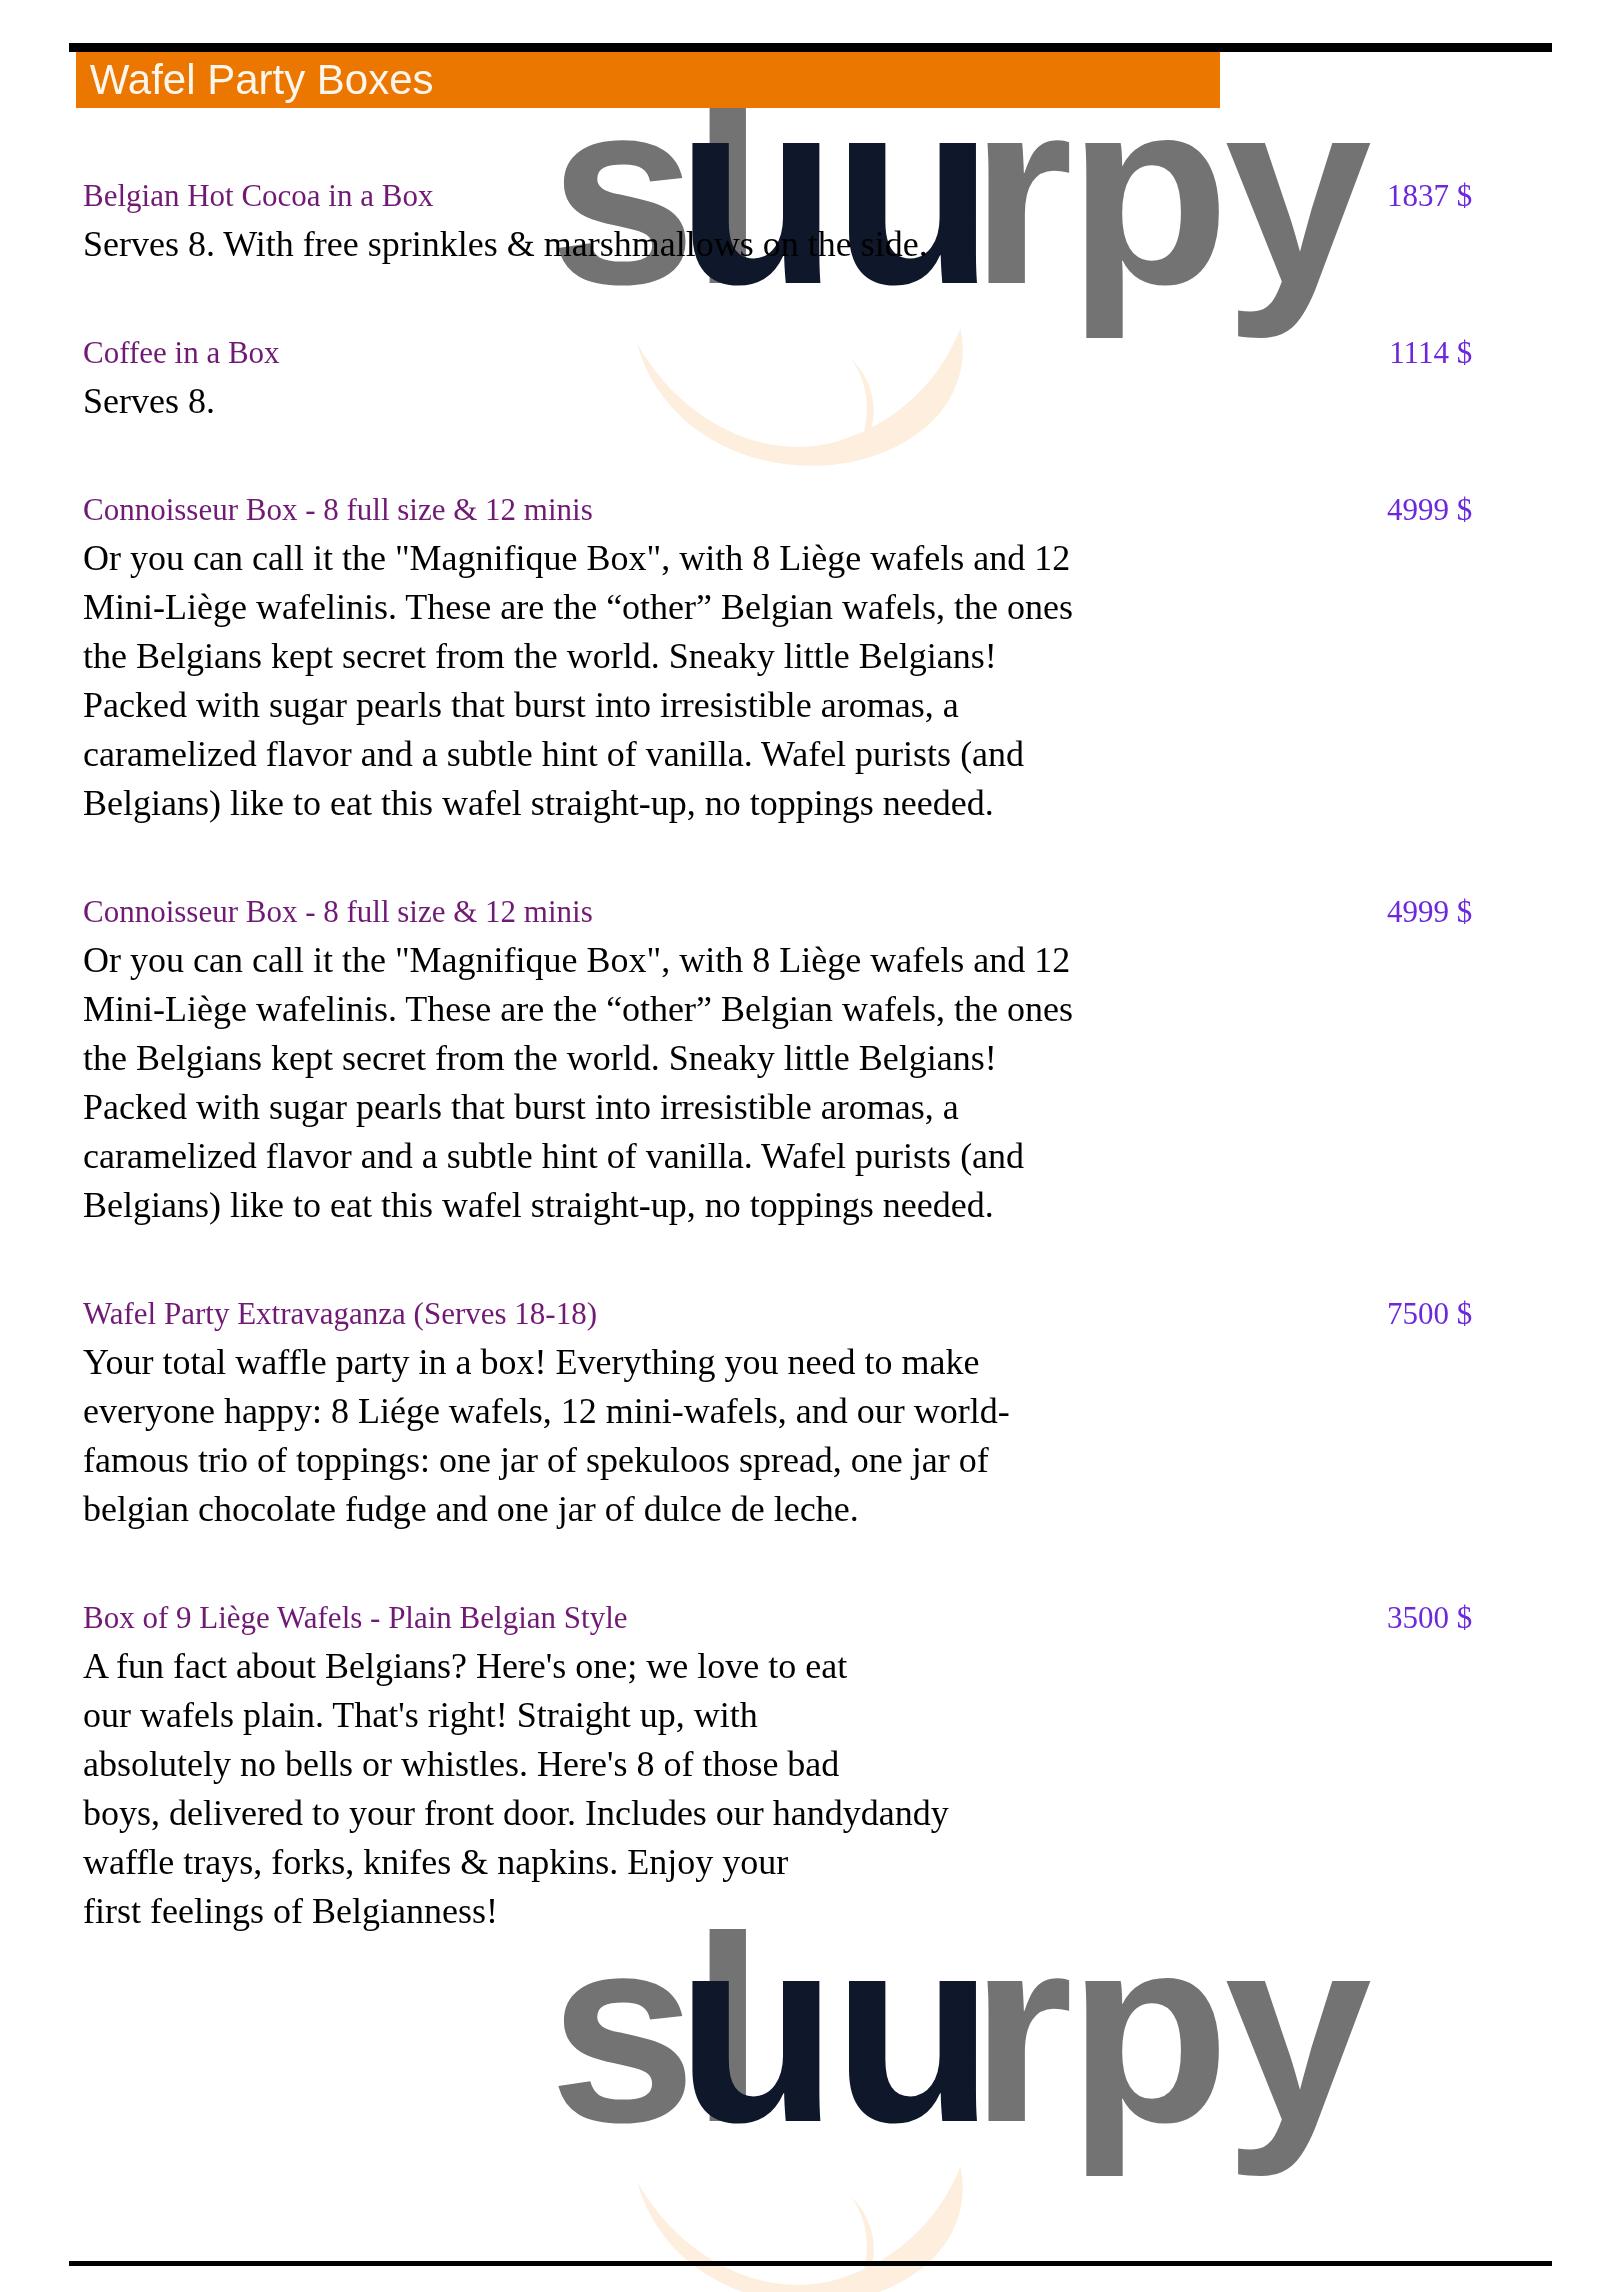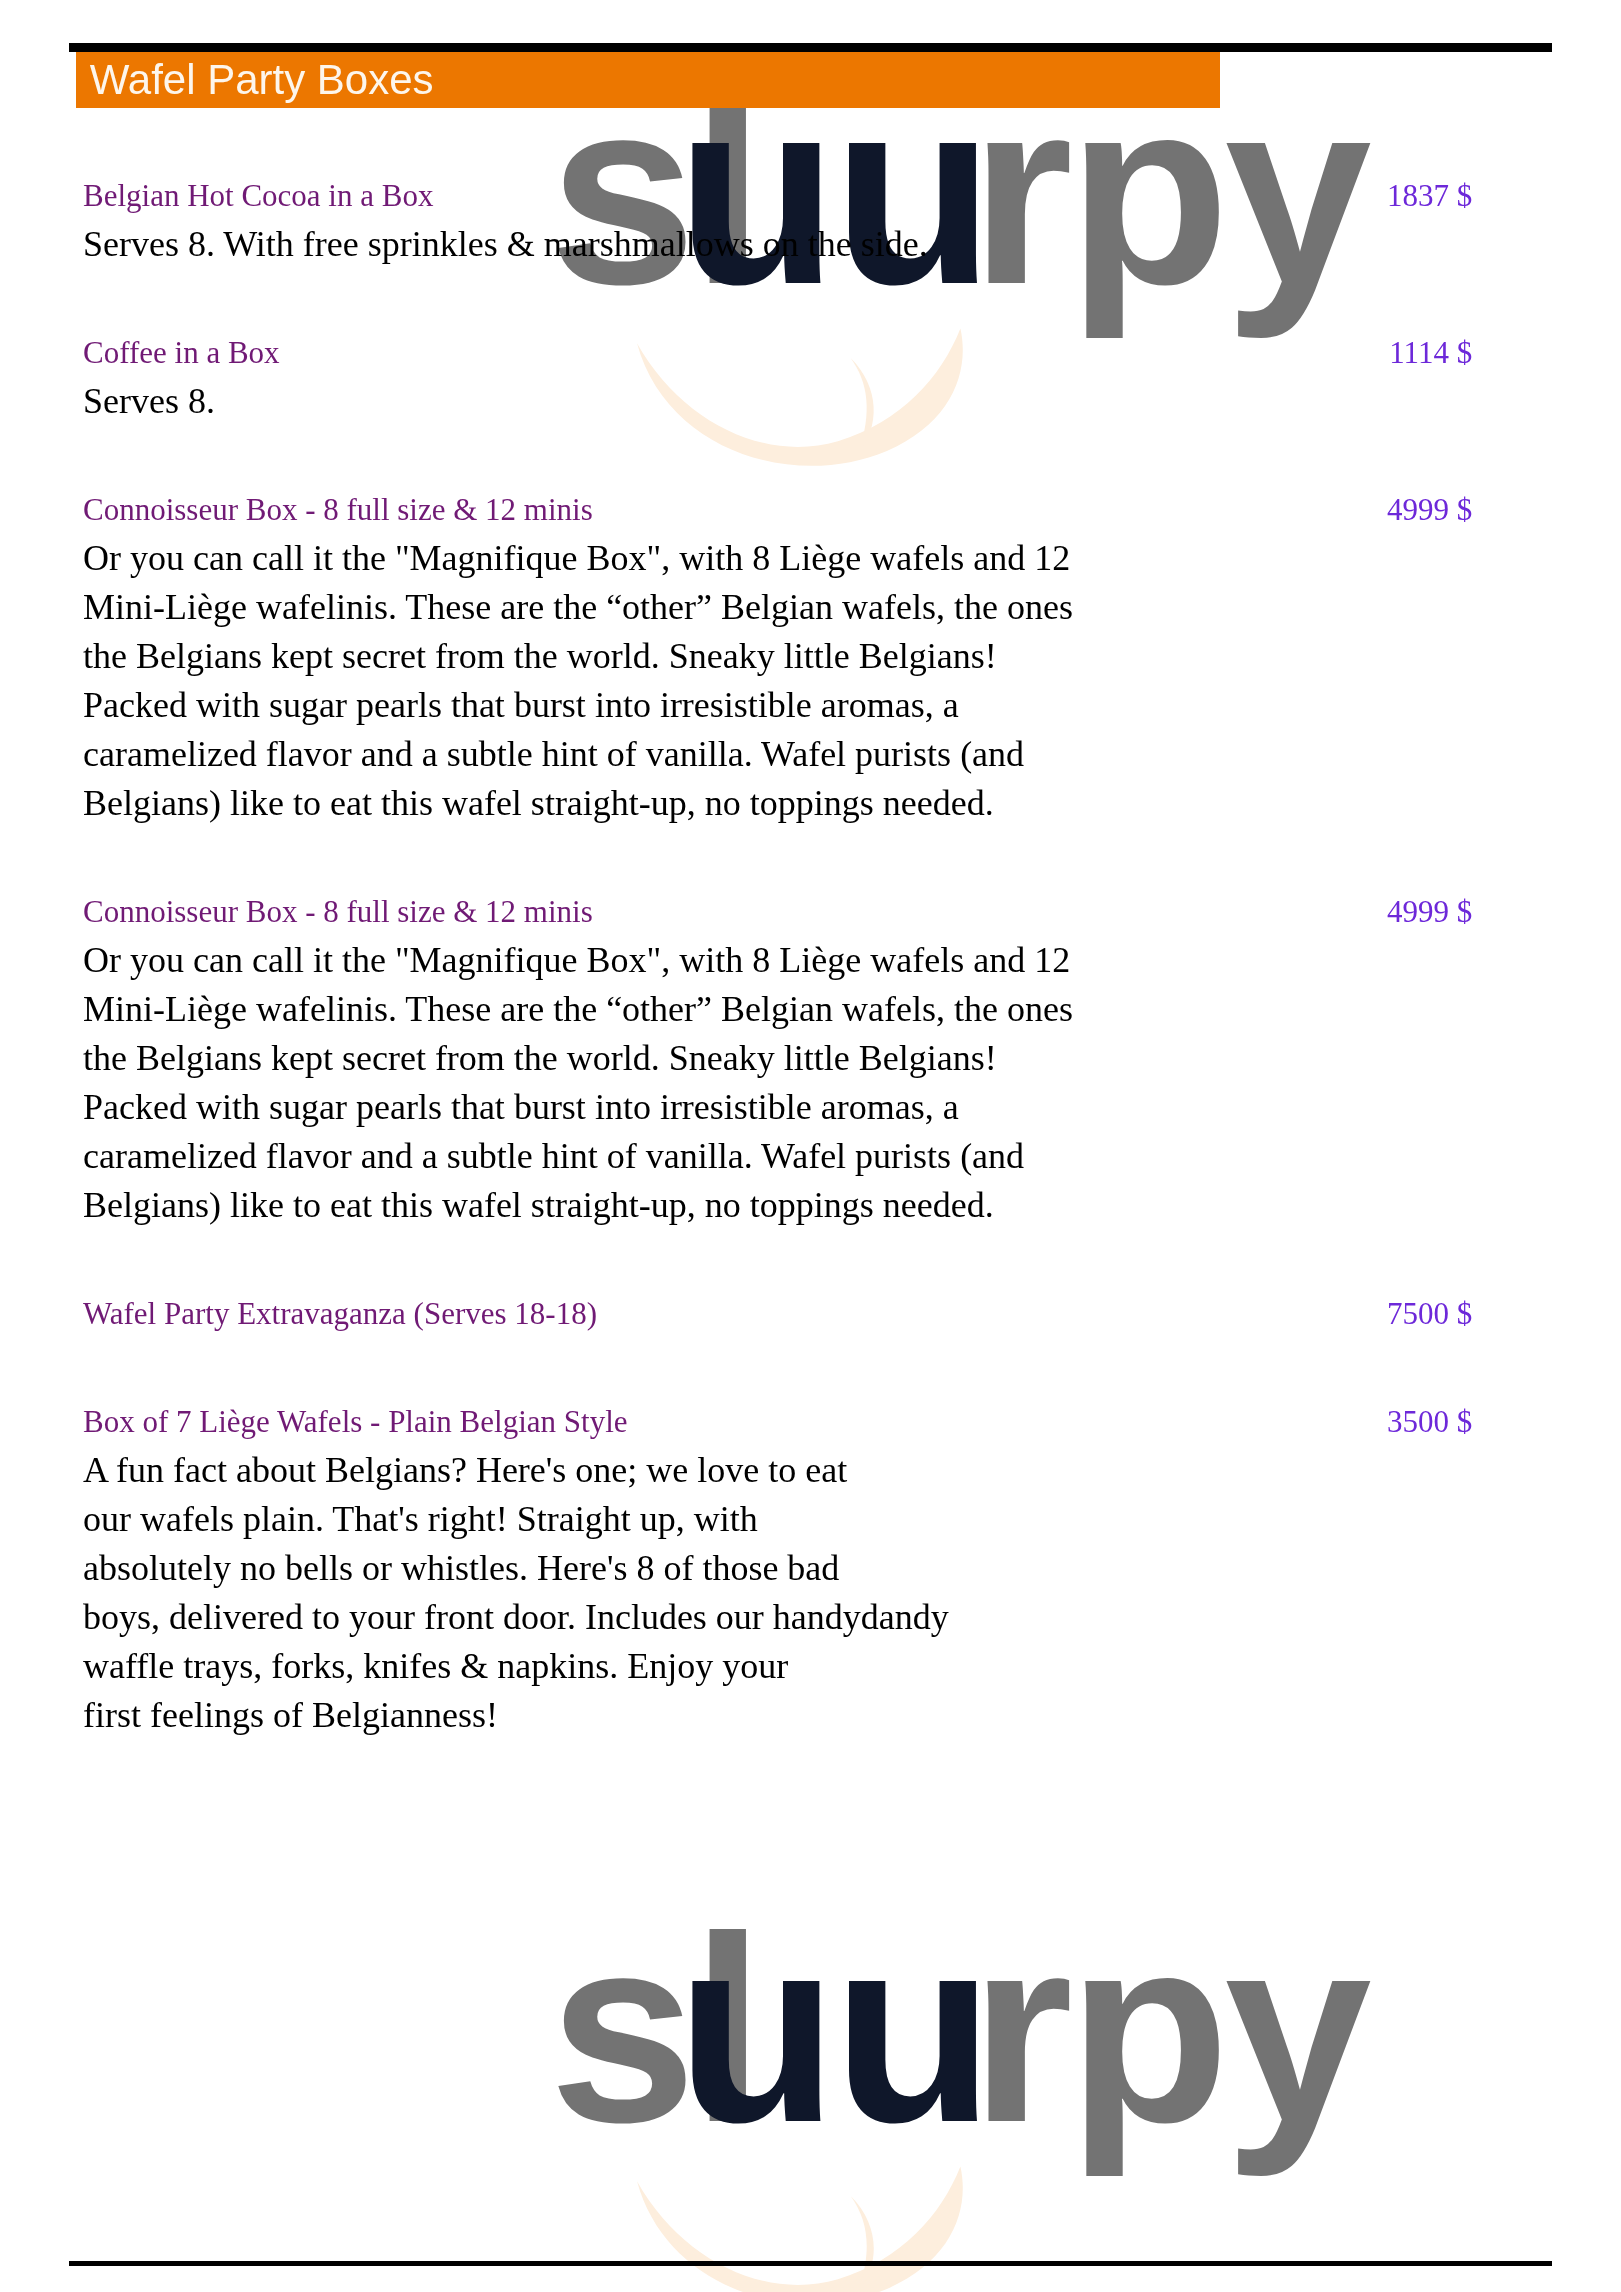--- a/index.html
+++ b/index.html
@@ -203,25 +203,29 @@
 Packed with sugar pearls that burst into irresistible aromas, a
 caramelized flavor and a subtle hint of vanilla. Wafel purists (and
 Belgians) like to eat this wafel straight-up, no toppings needed.</div>
   </div>
 
   <div class="menu-item">
     <div class="item-head">
       <div class="item-name">Wafel Party Extravaganza (Serves 18-18)</div>
       <div class="item-price">7500 $</div>
     </div>
-  </div>
-
-  <div class="menu-item">
-    <div class="item-head">
-      <div class="item-name">Box of 7 Liège Wafels - Plain Belgian Style</div>
+    <div class="item-desc narrow">Your total waffle party in a box! Everything you need to make
+everyone happy: 8 Liége wafels, 12 mini-wafels, and our world-
+famous trio of toppings: one jar of spekuloos spread, one jar of
+belgian chocolate fudge and one jar of dulce de leche.</div>
+  </div>
+
+  <div class="menu-item">
+    <div class="item-head">
+      <div class="item-name">Box of 9 Liège Wafels - Plain Belgian Style</div>
       <div class="item-price">3500 $</div>
     </div>
     <div class="item-desc narrower">A fun fact about Belgians? Here's one; we love to eat
 our wafels plain. That's right! Straight up, with
 absolutely no bells or whistles. Here's 8 of those bad
 boys, delivered to your front door. Includes our handydandy
 waffle trays, forks, knifes &amp; napkins. Enjoy your
 first feelings of Belgianness!</div>
   </div>
 

